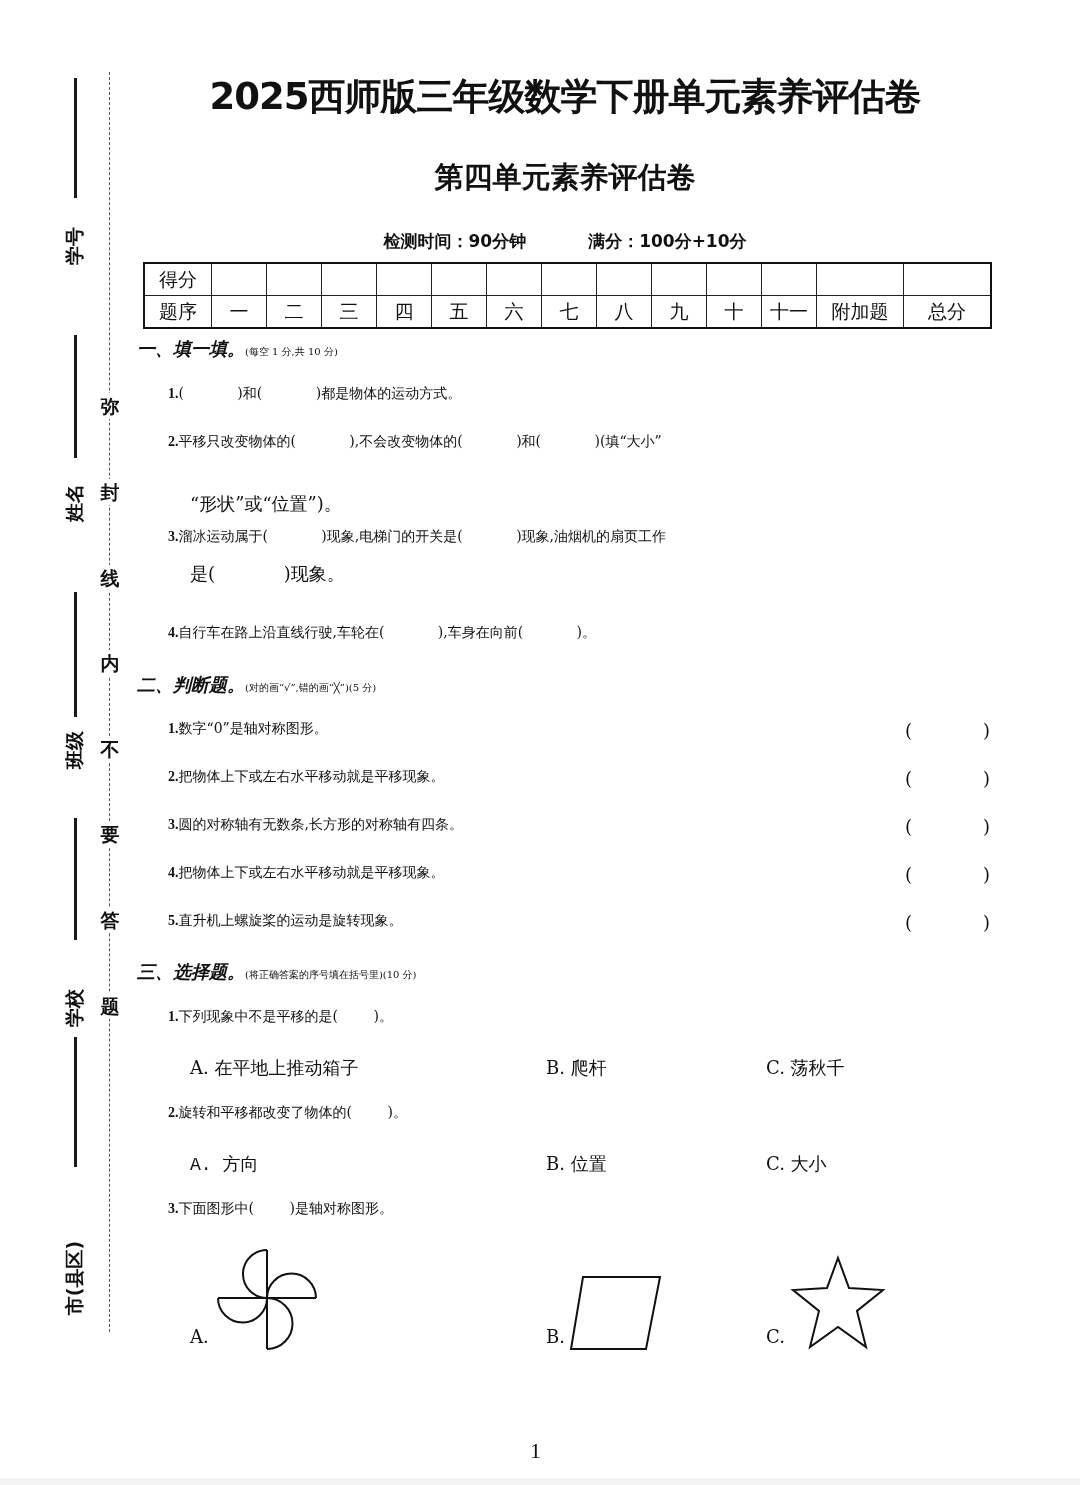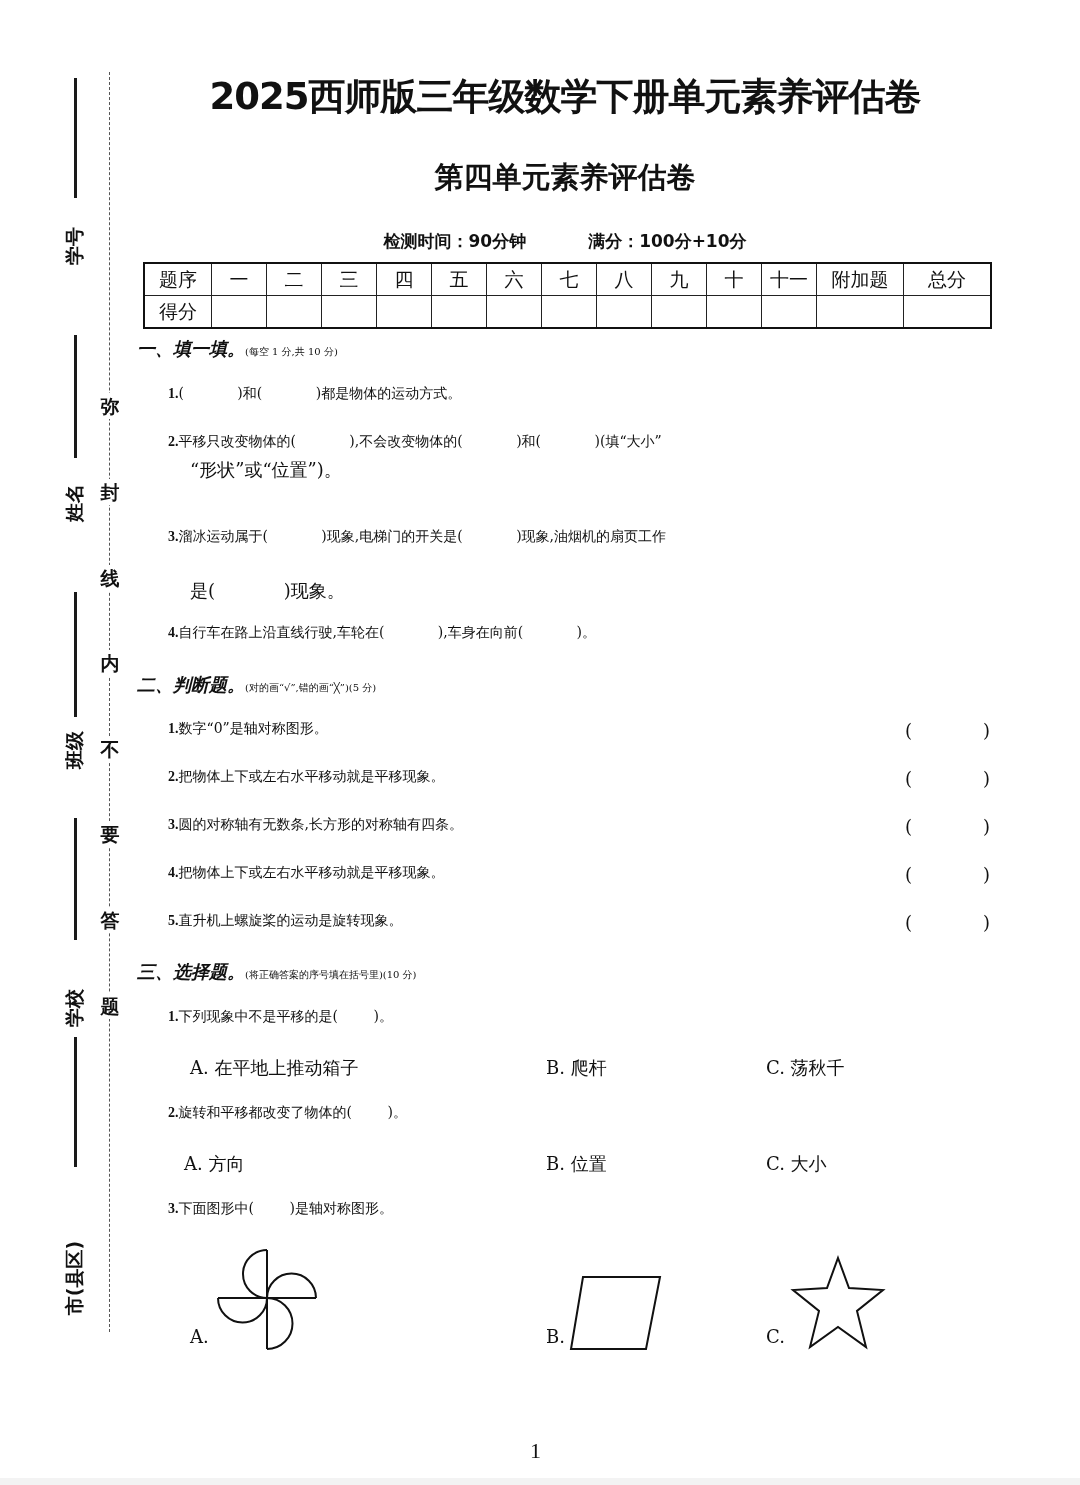--- a/index.html
+++ b/index.html
@@ -70,62 +70,62 @@
 
 <div class="title">2025西师版三年级数学下册单元素养评估卷</div>
 <div class="subtitle">第四单元素养评估卷</div>
 <div class="meta">
   <span>检测时间：90分钟</span><span>满分：100分+10分</span>
 </div>
 
 <table class="score">
   <tbody>
       <tr>
+    <td>得分</td>
+    <td></td>
+    <td></td>
+    <td></td>
+    <td></td>
+    <td></td>
+    <td></td>
+    <td></td>
+    <td></td>
+    <td></td>
+    <td></td>
+    <td></td>
+    <td></td>
+    <td></td>
+  </tr>
+  <tr>
     <td style="width:66px">题序</td>
     <td style="width:54px">一</td>
     <td style="width:54px">二</td>
     <td style="width:54px">三</td>
     <td style="width:54px">四</td>
     <td style="width:54px">五</td>
     <td style="width:54px">六</td>
     <td style="width:54px">七</td>
     <td style="width:54px">八</td>
     <td style="width:54px">九</td>
     <td style="width:54px">十</td>
     <td style="width:54px">十一</td>
     <td style="width:86px">附加题</td>
     <td style="width:86px">总分</td>
   </tr>
-  <tr>
-    <td>得分</td>
-    <td></td>
-    <td></td>
-    <td></td>
-    <td></td>
-    <td></td>
-    <td></td>
-    <td></td>
-    <td></td>
-    <td></td>
-    <td></td>
-    <td></td>
-    <td></td>
-    <td></td>
-  </tr>
 </tbody>
   </table>
 
 <div class="section" style="top:337px;">
   <b>一、填一填。</b><span class="note">(每空 1 分,共 10 分)</span>
 </div>
 <div class="q" style="top:385px;"><b>1.</b><span>(            )和(            )都是物体的运动方式。</span></div>
 <div class="q" style="top:433px;"><b>2.</b><span>平移只改变物体的(            ),不会改变物体的(            )和(            )(填“大小”</span></div>
-<div class="cont" style="top:458px;text-align:center;">“形状”或“位置”)。</div>
+<div class="cont" style="top:492px;text-align:center;">“形状”或“位置”)。</div>
 <div class="q" style="top:528px;"><b>3.</b><span>溜冰运动属于(            )现象,电梯门的开关是(            )现象,油烟机的扇页工作</span></div>
-<div class="cont" style="top:579px;">是(            )现象。</div>
+<div class="cont" style="top:562px;">是(            )现象。</div>
 <div class="q" style="top:624px;"><b>4.</b><span>自行车在路上沿直线行驶,车轮在(            ),车身在向前(            )。</span></div>
 
 <div class="section" style="top:673px;">
   <b>二、判断题。</b><span class="note">(对的画“√”,错的画“╳”)(5 分)</span>
 </div>
 <div class="q" style="top:720px;"><b>1.</b><span>数字“0”是轴对称图形。</span></div>
 <div class="judge-paren" style="top:720px;">
     <span>(</span>
     <span>)</span>
   </div>
@@ -152,21 +152,21 @@
 
 <div class="section" style="top:960px;">
   <b>三、选择题。</b><span class="note">(将正确答案的序号填在括号里)(10 分)</span>
 </div>
 <div class="q" style="top:1008px;"><b>1.</b><span>下列现象中不是平移的是(        )。</span></div>
 <div class="opt" style="top:1056px;left:190px;">A. 在平地上推动箱子</div>
 <div class="opt" style="top:1056px;left:546px;">B. 爬杆</div>
 <div class="opt" style="top:1056px;left:766px;">C. 荡秋千</div>
 
 <div class="q" style="top:1104px;"><b>2.</b><span>旋转和平移都改变了物体的(        )。</span></div>
-<div class="opt" style="top:1152px;left:184px;">A. 方向</div>
+<div class="opt" style="top:1152px;left:190px;font-family:Liberation Mono, monospace;">A. 方向</div>
 <div class="opt" style="top:1152px;left:546px;">B. 位置</div>
 <div class="opt" style="top:1152px;left:766px;">C. 大小</div>
 
 <div class="q" style="top:1200px;"><b>3.</b><span>下面图形中(        )是轴对称图形。</span></div>
 
 <div class="opt" style="top:1326px;left:190px;">A.</div>
 <svg class="abs" style="left:210px;top:1245px;" width="112" height="112" viewBox="0 0 112 112">
   <g fill="none" stroke="#111" stroke-width="2">
     <line x1="57" y1="5" x2="57" y2="104"></line>
     <line x1="8" y1="53" x2="106" y2="53"></line>

